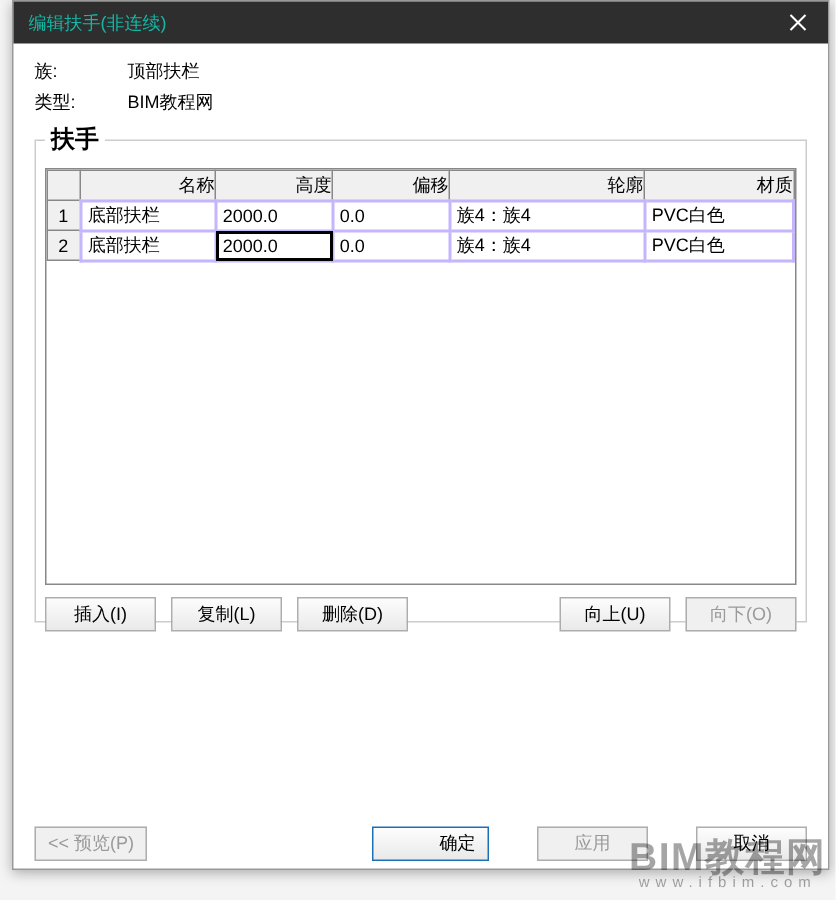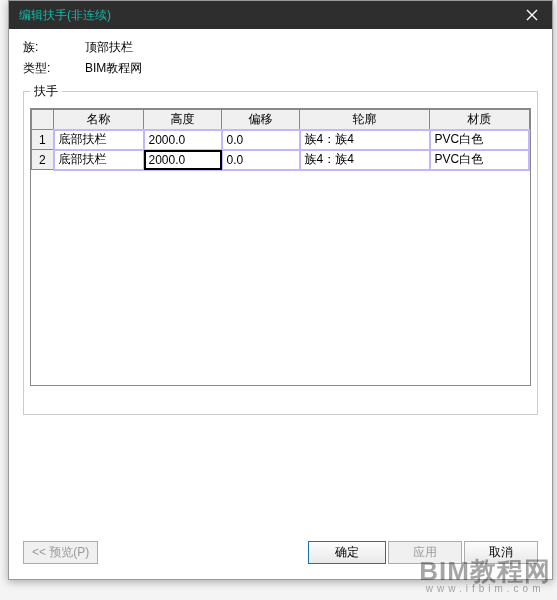--- a/index.html
+++ b/index.html
@@ -48,35 +48,35 @@
   .info-row { display: flex; margin-bottom: 4px; font-size: 12px; }
   .info-label { width: 62px; }
   .info-value { }
   fieldset.rails {
     margin-top: 6px;
     border: 1px solid #ccc;
     padding: 8px 6px 6px 6px;
     height: 332px;
     position: relative;
   }
-  fieldset.rails legend { padding: 0 4px; font-size: 12px; }
+  fieldset.rails legend { padding: 0 4px; font-size: 16px; font-weight: bold; }
   .table-wrap {
     border: 1px solid #888;
     height: 278px;
     overflow: auto;
     background: #fff;
   }
   table { border-collapse: collapse; width: 100%; table-layout: fixed; }
   th {
     background: #f0f0f0;
     border: 1px solid #888;
     font-weight: normal;
     font-size: 12px;
     height: 20px;
-    text-align: center;
+    text-align: right;
   }
   td {
     border: 2px solid #c4b5fd;
     font-size: 12px;
     height: 20px;
     padding: 0 4px;
     white-space: nowrap;
     overflow: hidden;
   }
   td.rowhead {
@@ -102,26 +102,26 @@
     font-size: 12px;
     padding: 0 8px;
     min-width: 74px;
     cursor: pointer;
   }
   .btn[disabled] { color: #9a9a9a; cursor: default; background: #f0f0f0;}
   .spacer { flex: 1; }
   .footer {
     position: absolute;
     left: 14px; right: 14px;
-    bottom: 15px;
+    bottom: 5px;
     display: flex;
     align-items: center;
-    gap: 2px;
-  }
-  .btn-primary { min-width: 78px; border:1px solid #1a6fb5; }
+    gap: 32px;
+  }
+  .btn-primary { min-width: 78px; border:1px solid #1a6fb5;text-align:right; }
   .watermark {
     position: absolute;
     right: 6px;
     bottom: 6px;
     opacity: 0.35;
     font-weight: 900;
     font-size: 26px;
     letter-spacing: 1px;
     pointer-events: none;
     text-align: center;
@@ -190,20 +190,28 @@
                 <td>底部扶栏</td>
                 <td class="cell-selected">2000.0</td>
                 <td>0.0</td>
                 <td>族4：族4</td>
                 <td>PVC白色</td>
               </tr>
             </tbody>
         </table>
       </div>
 
+      <div class="btn-row">
+        <button class="btn">插入(I)</button>
+        <button class="btn">复制(L)</button>
+        <button class="btn">删除(D)</button>
+        <div class="spacer"></div>
+        <button class="btn">向上(U)</button>
+        <button class="btn" disabled="">向下(O)</button>
+      </div>
     </fieldset>
 
     <div class="footer">
       <button class="btn" disabled="">&lt;&lt; 预览(P)</button>
       <div class="spacer"></div>
       <button class="btn btn-primary">确定</button>
       <button class="btn" disabled="">应用</button>
       <button class="btn">取消</button>
     </div>
 

